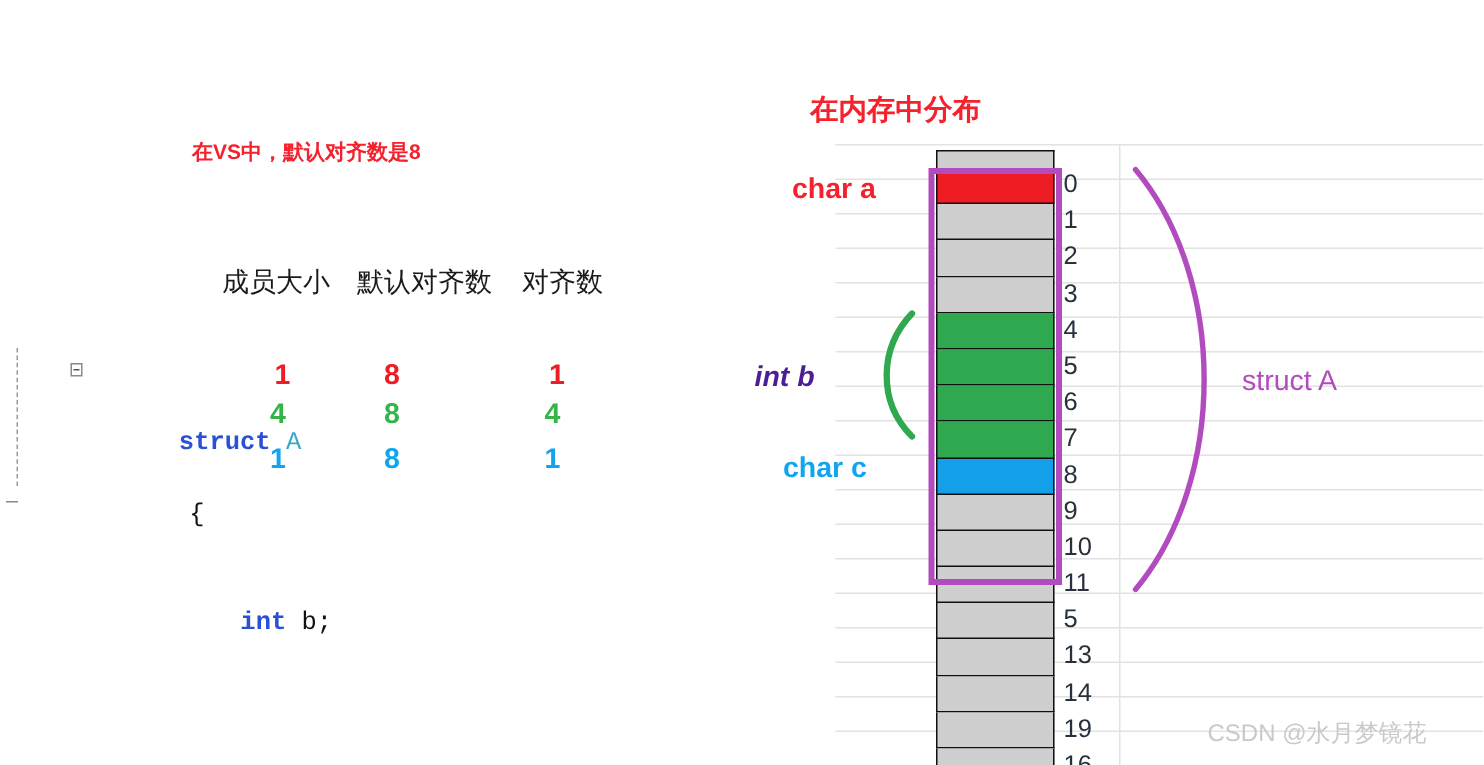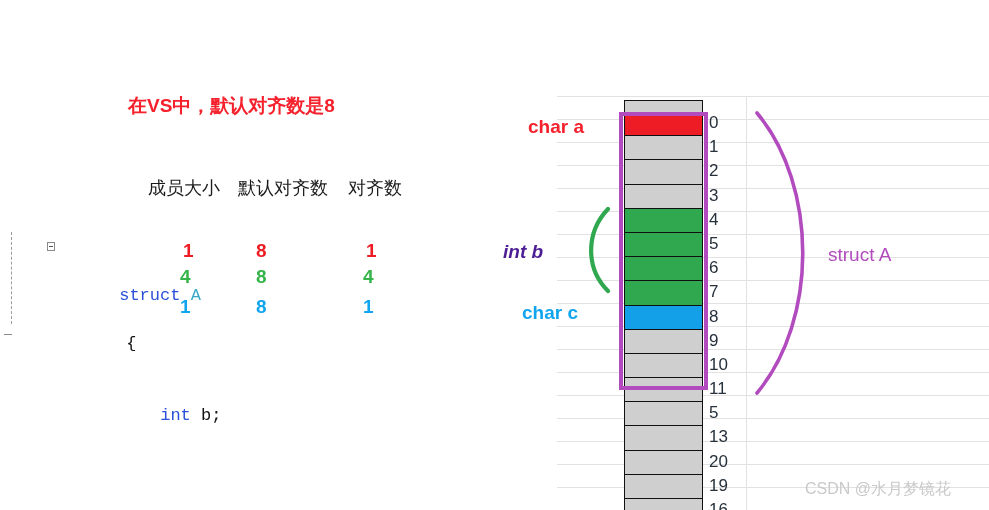--- a/index.html
+++ b/index.html
@@ -47,21 +47,21 @@
   
   .title-red {
     position: absolute;
     color: #f5212d;
     font-weight: bold;
     white-space: nowrap;
   }
   #title-vs {
     left: 128px;
     top: 93px;
-    font-size: 19px;
+    font-size: 14px;
   }
   #title-mem {
     left: 540px;
     top: 60px;
     font-size: 19px;
   }
 
   
   .code-block {
     position: absolute;
@@ -69,21 +69,21 @@
     top: 188px;
     font-family: "Liberation Mono", "DejaVu Sans Mono", monospace;
     font-size: 17px;
     line-height: 24px;
     white-space: pre;
   }
   .code-line {
     position: relative;
     height: 24px;
   }
-  .kw { color: #2b50d8; }
+  .kw { color: #2b50d8; font-weight: bold; }
   .typ { color: #3aa9c7; }
   .pl  { color: #111111; }
 
   
   .collapse-marker {
     position: absolute;
     left: 0px;
     top: 6px;
     width: 8px;
     height: 9px;
@@ -237,20 +237,21 @@
       <div class="grid-hline" style="top: 299px;"></div>
       <div class="grid-hline" style="top: 322px;"></div>
       <div class="grid-hline" style="top: 345px;"></div>
       <div class="grid-hline" style="top: 368px;"></div>
       <div class="grid-hline" style="top: 391px;"></div>
       <div class="grid-vline" style="left: 189px;"></div>
     </div>
 
   <div class="title-red" id="title-vs">在VS中，默认对齐数是8</div>
 
+  <div class="title-red" id="title-mem">在内存中分布</div>
 
   <div class="code-block">
     <div class="code-line">
       <span class="collapse-marker"></span>
       <span style="padding-left:11px;"><span class="kw">struct</span><span class="typ"> <span>A</span></span></span>
     </div>
     <div class="code-line">
       <span style="padding-left:18px;" class="pl">{</span>
     </div>
     <div class="code-line">
@@ -316,21 +317,21 @@
       <div class="mem-cell">
         <span class="mem-index">11</span>
       </div>
       <div class="mem-cell">
         <span class="mem-index">5</span>
       </div>
       <div class="mem-cell">
         <span class="mem-index">13</span>
       </div>
       <div class="mem-cell">
-        <span class="mem-index">20</span>
+        <span class="mem-index">14</span>
       </div>
       <div class="mem-cell">
         <span class="mem-index">19</span>
       </div>
       <div class="mem-cell">
         <span class="mem-index">16</span>
       </div>
     </div>
 
   <div class="struct-box"></div>

